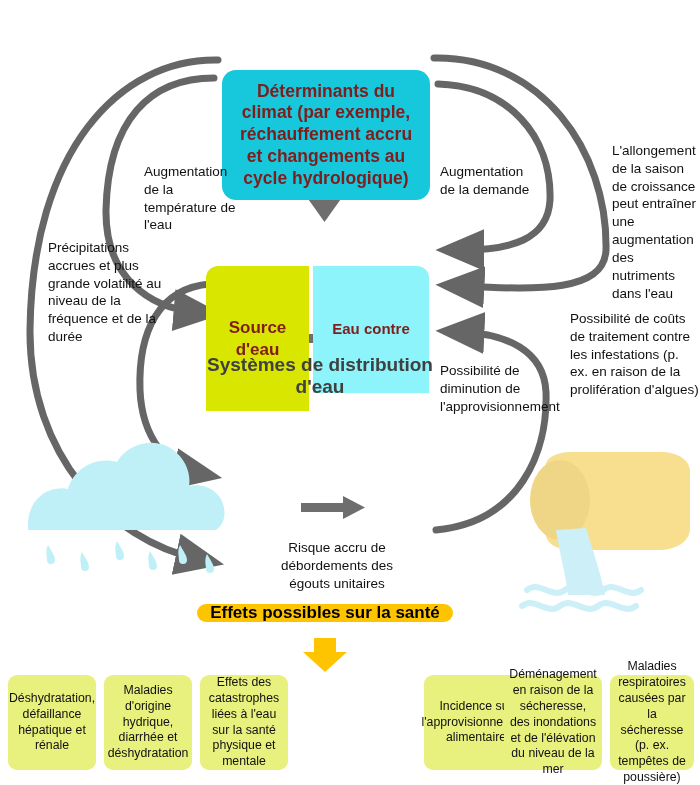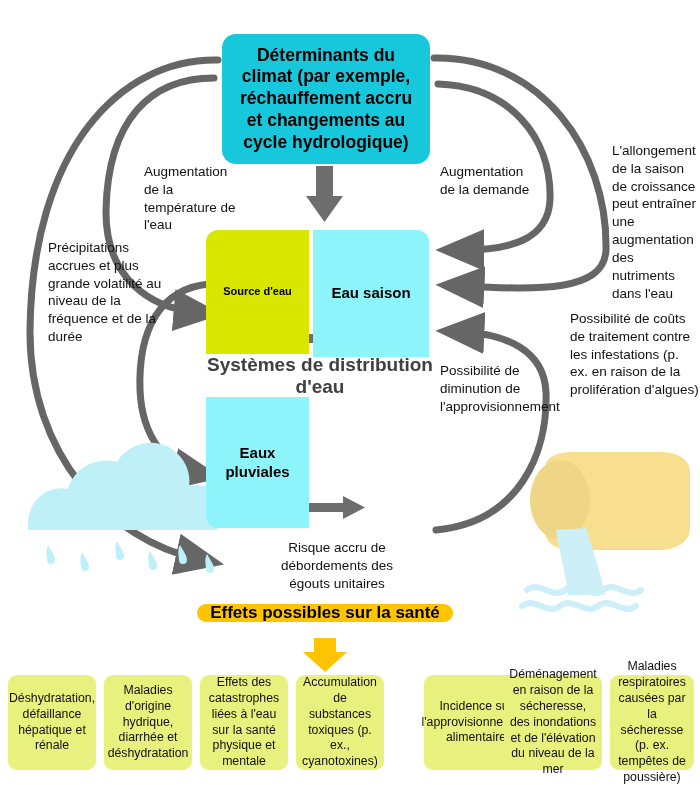--- a/index.html
+++ b/index.html
@@ -5,28 +5,28 @@
   html,body{margin:0;padding:0;background:#ffffff;}
   body{
     width:700px;height:785px;position:relative;overflow:hidden;
     font-family:"Liberation Sans","DejaVu Sans",sans-serif;
     color:#111111;
   }
   .stage{position:absolute;left:0;top:0;width:700px;height:785px;}
   svg.arrows{position:absolute;left:0;top:0;width:700px;height:785px;pointer-events:none;}
 
   .box{position:absolute;box-sizing:border-box;display:flex;align-items:center;
-       justify-content:center;text-align:center;font-weight:bold;color:#000000;}
+       justify-content:center;text-align:center;font-weight:bold;color:#7f1d1d;margin-top:36px;}
 
   #climate-box{
     left:222px;top:34px;width:208px;height:130px;background:#17C8DC;
     border-radius:14px;font-size:17.5px;line-height:1.24;padding:6px 10px;
   }
-  #source-box{left:206px;top:230px;width:103px;height:124px;background:#D9E600;
-    border-radius:12px 0 0 0;font-size:11px;line-height:1.25;}
+  #source-box{left:206px;top:230px;width:103px;height:145px;background:#D9E600;
+    border-radius:12px 0 0 0;font-size:17px;line-height:1.25;}
   #potable-box{left:313px;top:230px;width:116px;height:127px;background:#8DF4FB;
     border-radius:0 12px 0 0;font-size:15px;line-height:1.25;}
   #stormwater-box{left:206px;top:397px;width:103px;height:131px;background:#8DF4FB;
     border-radius:0 0 0 12px;font-size:15px;line-height:1.25;}
   #wastewater-box{left:313px;top:397px;width:116px;height:131px;background:#D9E600;
     border-radius:0 0 12px 0;font-size:15px;line-height:1.25;}
 
   #dist-label{position:absolute;left:196px;top:363px;width:248px;height:26px;
     display:flex;align-items:center;justify-content:center;text-align:center;
     font-size:19px;font-weight:bold;color:#404040;}
@@ -123,36 +123,34 @@
       <g stroke="#CDEFF8" stroke-width="6" fill="none" stroke-linecap="round">
         <path d="M527,590 C540,580 552,600 565,590 C578,580 590,600 603,590 C616,580 628,600 641,590"></path>
         <path d="M522,606 C535,596 547,616 560,606 C573,596 585,616 598,606 C611,596 623,616 636,606"></path>
       </g>
     </g>
   </svg>
 
   <div class="box" id="climate-box">Déterminants du climat (par exemple, réchauffement accru et changements au cycle hydrologique)</div>
 
   <div class="box" id="source-box">Source d'eau</div>
-  <div class="box" id="potable-box">Eau saison</div>
-  <div class="box" id="stormwater-box">Eaux pluviales</div>
+  <div class="box" id="potable-box">Eau contre</div>
 
   <div id="dist-label">Systèmes de distribution d'eau</div>
 
   <div class="note" id="note-temp">Augmentation de la température de l'eau</div>
   <div class="note" id="note-precip">Précipitations accrues et plus grande volatilité au niveau de la fréquence et de la durée</div>
   <div class="note" id="note-demand">Augmentation de la demande</div>
   <div class="note" id="note-season">L'allongement de la saison de croissance peut entraîner une augmentation des nutriments dans l'eau</div>
   <div class="note" id="note-treat">Possibilité de coûts de traitement contre les infestations (p. ex. en raison de la prolifération d'algues)</div>
   <div class="note" id="note-supply">Possibilité de diminution de l'approvisionnement</div>
   <div class="note" id="note-sewer">Risque accru de débordements des égouts unitaires</div>
 
   <div id="health-banner">Effets possibles sur la santé</div>
 
   <div class="card c0">Déshydratation, défaillance hépatique et rénale</div>
   <div class="card c1">Maladies d'origine hydrique, diarrhée et déshydratation</div>
   <div class="card c2">Effets des catastrophes liées à l'eau sur la santé physique et mentale</div>
-  <div class="card c3">Accumulation de substances toxiques (p. ex., cyanotoxines)</div>
   <div class="card c4">Incidence sur l'approvisionnement alimentaire</div>
   <div class="card c5">Déménagement en raison de la sécheresse, des inondations et de l'élévation du niveau de la mer</div>
   <div class="card c6">Maladies respiratoires causées par la sécheresse (p. ex. tempêtes de poussière)</div>
 
 </div>
 
 </body></html>

